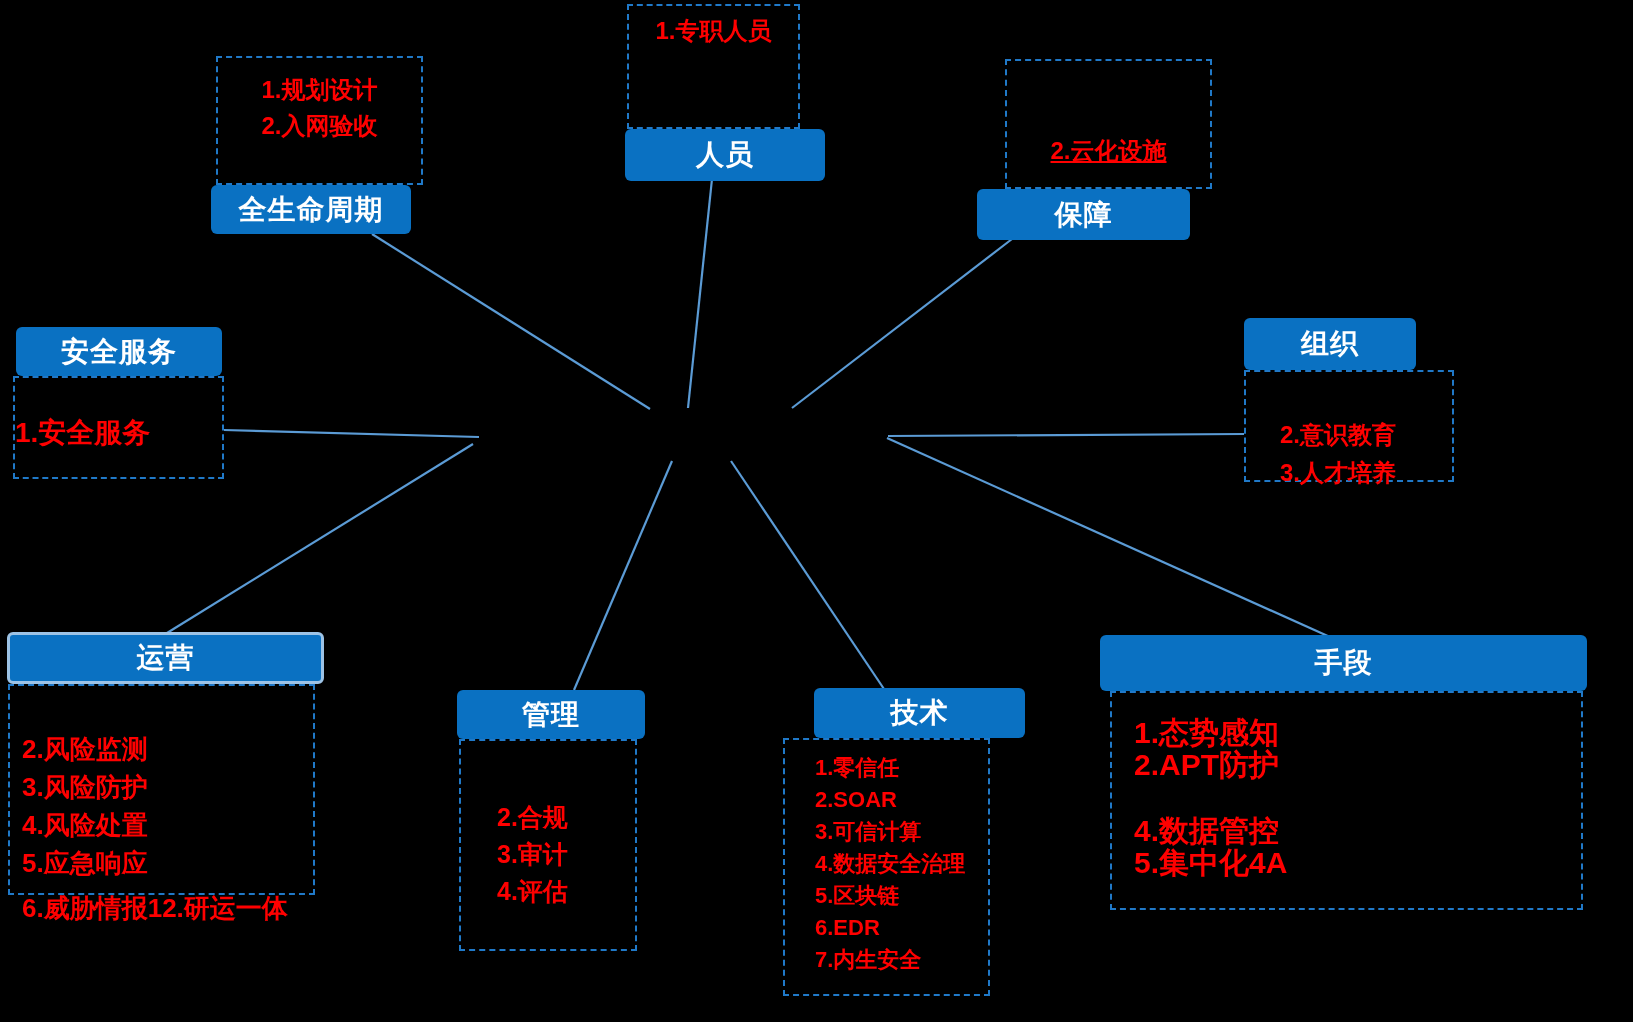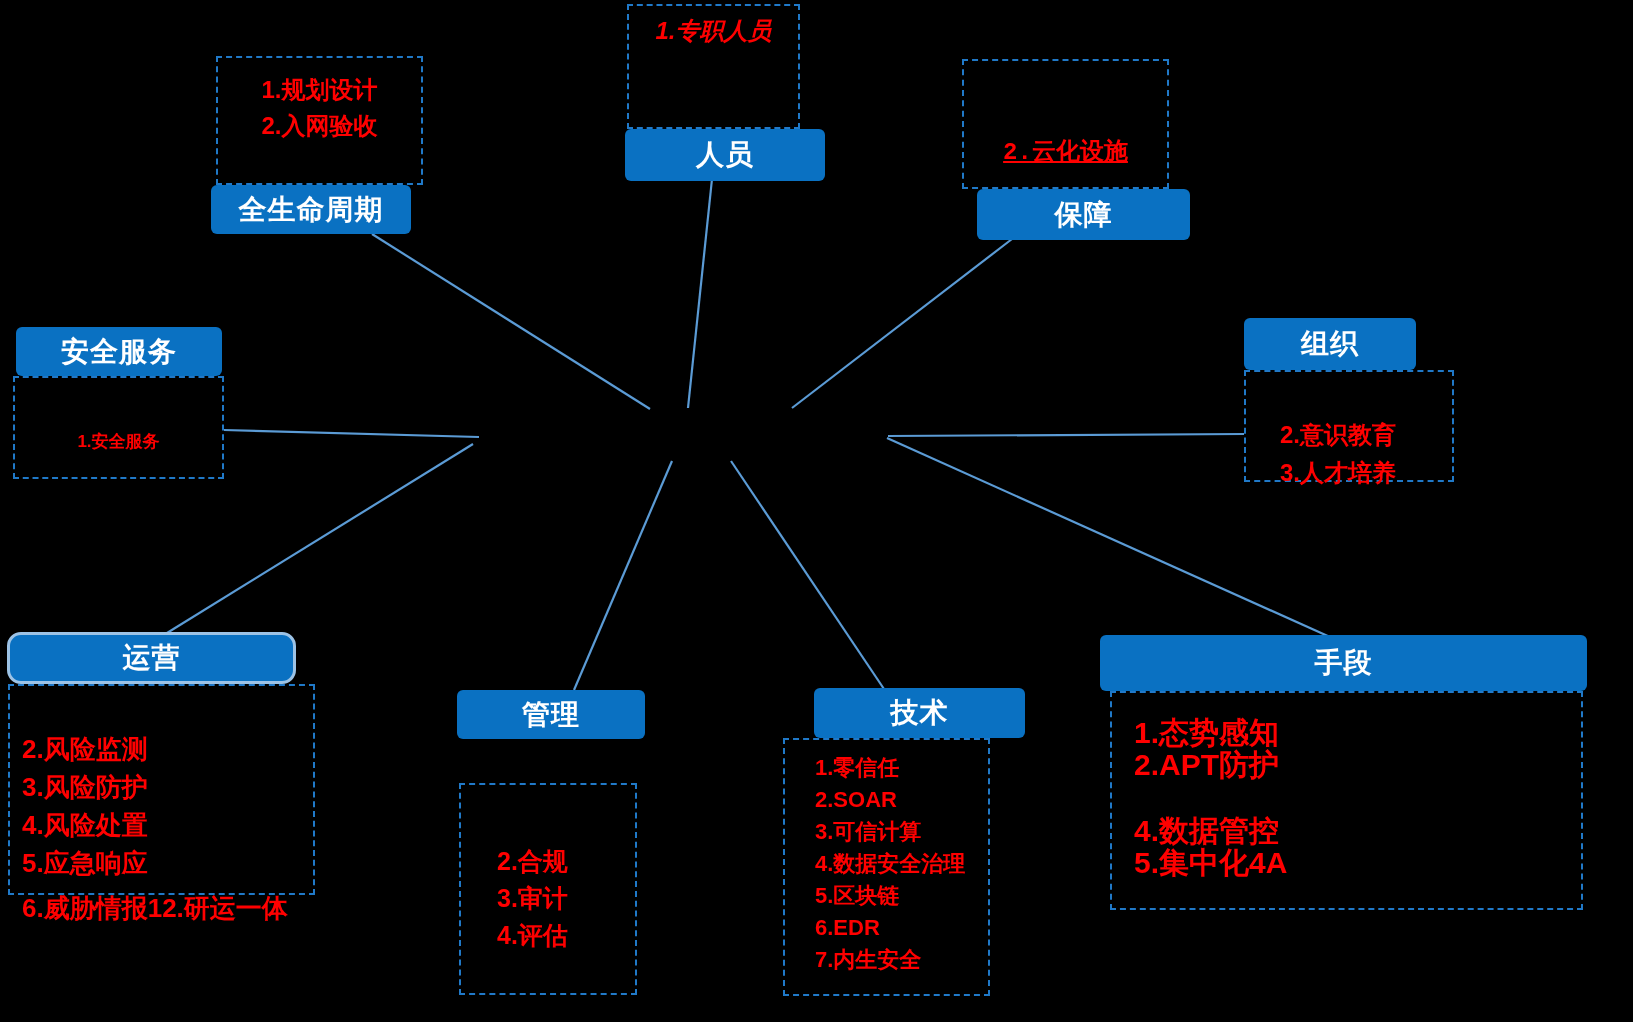--- a/index.html
+++ b/index.html
@@ -25,24 +25,24 @@
     background:var(--header-blue,#0a71c2);border-radius:10px;color:#fff;
     font-weight:bold;font-size:27px;display:flex;align-items:center;justify-content:center;
     letter-spacing:1px;
   }
   .u{text-decoration:underline;}
   .row{display:flex;margin-top:7px;}
   
   .items-lifecycle{padding-top:14px;text-align:center;font-size:24px;line-height:36px;}
   .items-personnel{padding-top:8px;text-align:center;font-size:24px;line-height:34px;}
   .items-guarantee{display:flex;align-items:flex-end;justify-content:center;padding-bottom:20px;font-size:24px;height:100%;box-sizing:border-box;}
-  .items-secsvc{padding-top:52px;text-align:center;font-size:17px;}
+  .items-secsvc{padding-top:36px;text-align:left;font-size:28px;}
   .items-org{padding-top:44px;padding-left:34px;font-size:24px;line-height:38px;}
   .items-ops{padding-top:44px;padding-left:12px;font-size:26px;line-height:38px;}
-  .items-mgmt{padding-top:58px;padding-left:36px;font-size:25px;line-height:37px;margin-top:44px;}
+  .items-mgmt{padding-top:58px;padding-left:36px;font-size:25px;line-height:37px;}
   .items-tech{padding-top:12px;padding-left:30px;font-size:22px;line-height:32px;}
   .items-means{padding-top:24px;padding-left:22px;font-size:30px;line-height:32px;}
   .gap34{height:34px;}
 </style>
 </head>
 <body>
 
 <div id="canvas">
 
   <svg id="connectors" viewBox="0 0 1633 1022">
@@ -60,28 +60,28 @@
 
   <div>
     <div class="dash items-lifecycle" style="left:216px;top:56px;width:207px;height:129px;">
       <div class="item">1.规划设计</div>
       <div class="item">2.入网验收</div>
     </div>
     <div class="hdr" style="left:211px;top:185px;width:200px;height:49px;">全生命周期</div>
   </div>
 
   <div>
-    <div class="dash items-personnel" style="left:627px;top:4px;width:173px;height:125px;font-style:italic;">
+    <div class="dash items-personnel" style="left:627px;top:4px;width:173px;height:125px;">
       <div class="item">1.专职人员</div>
     </div>
     <div class="hdr" style="left:625px;top:129px;width:200px;height:52px;">人员</div>
   </div>
 
   <div>
-    <div class="dash" style="left:962px;top:59px;width:207px;height:130px;font-family:Liberation Mono, monospace;">
+    <div class="dash" style="left:1005px;top:59px;width:207px;height:130px;">
       <div class="items-guarantee">
         <div class="item u">2.云化设施</div>
       </div>
     </div>
     <div class="hdr" style="left:977px;top:189px;width:213px;height:51px;">保障</div>
   </div>
 
   <div>
     <div class="hdr" style="left:16px;top:327px;width:206px;height:49px;">安全服务</div>
     <div class="dash items-secsvc" style="left:13px;top:376px;width:211px;height:103px;">
@@ -91,21 +91,21 @@
 
   <div>
     <div class="hdr" style="left:1244px;top:318px;width:172px;height:52px;">组织</div>
     <div class="dash items-org" style="left:1244px;top:370px;width:210px;height:112px;">
       <div class="item">2.意识教育</div>
       <div class="item">3.人才培养</div>
     </div>
   </div>
 
   <div>
-    <div class="hdr bordered" style="left:7px;top:632px;width:289px;height:52px;border-radius:14px;">运营</div>
+    <div class="hdr bordered" style="left:7px;top:632px;width:317px;height:52px;">运营</div>
     <div class="dash items-ops" style="left:8px;top:684px;width:307px;height:211px;">
       <div class="item">2.风险监测</div>
       <div class="item">3.风险防护</div>
       <div class="item">4.风险处置</div>
       <div class="item">5.应急响应</div>
       <div class="row">
         <div class="item">6.威胁情报</div>
         <div class="item">12.研运一体</div>
       </div>
     </div>

